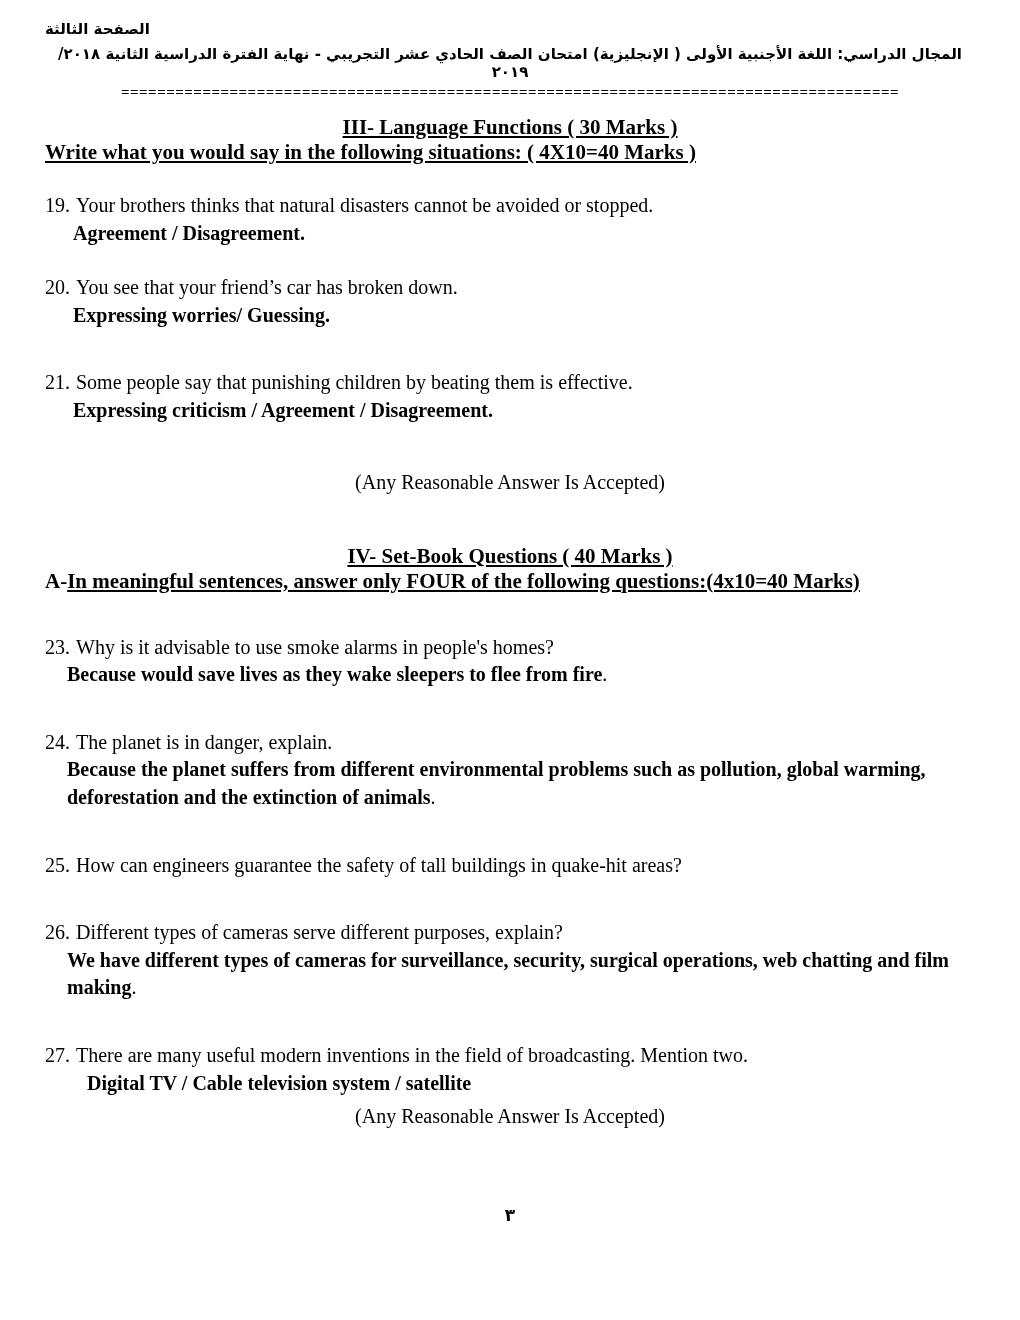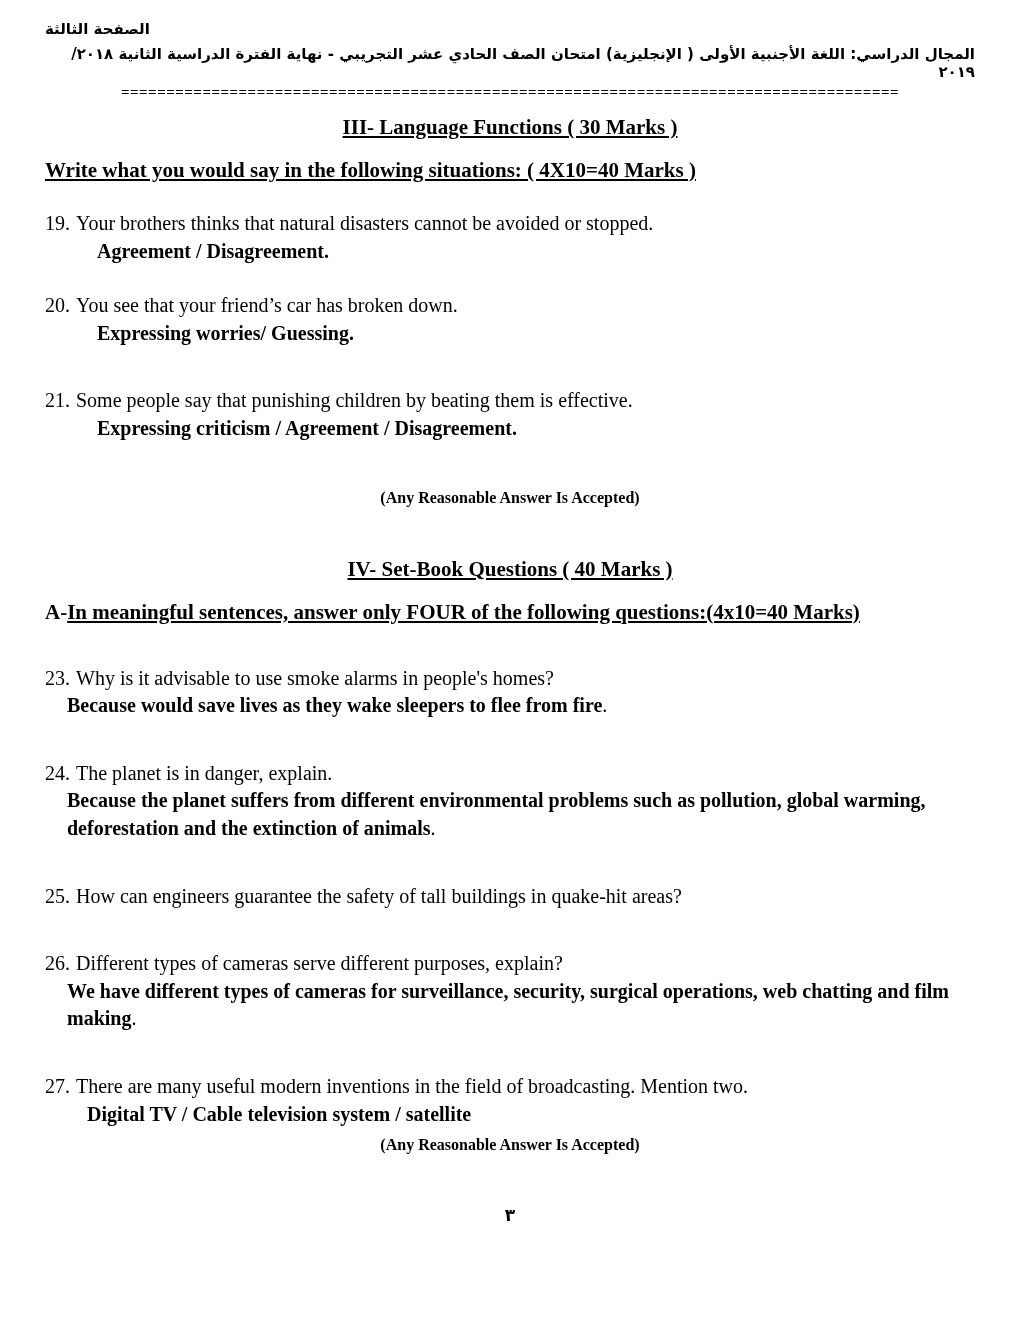--- a/index.html
+++ b/index.html
@@ -7,56 +7,56 @@
   body { width: 1020px; font-family: "Liberation Serif", serif; color: #000; }
   .page {
     position: relative;
     width: 1020px;
     min-height: 1320px;
     background: #fff;
     padding: 20px 45px 30px 45px;
   }
   .arabic { font-family: "DejaVu Sans", sans-serif; font-weight: bold; }
   .ar-title { text-align: left; font-size: 15px; }
-  .ar-subject { text-align: right; font-size: 15px; margin-top: 7px; direction: rtl; }
+  .ar-subject { text-align: center; font-size: 15px; margin-top: 7px; direction: rtl; }
   .divider {
     text-align: center;
     font-size: 15px;
     font-weight: bold;
     white-space: nowrap;
     overflow: hidden;
     margin-top: 3px;
     letter-spacing: 0.5px;
   }
   .section-title {
     text-align: center;
     font-size: 21px;
     font-weight: bold;
     text-decoration: underline;
     margin-top: 14px;
   }
   .instruction-line {
     font-size: 21px;
     font-weight: bold;
-    margin-top: 18px;
+    margin-top: 0;
   }
   .underlined { text-decoration: underline; }
   .question { margin-top: 27px; font-size: 20px; line-height: 1.38; }
   .question.wide-gap { margin-top: 40px; }
   .q-line { }
   .q-num { margin-right: 6px; text-align: center; }
   .q-num.bold { font-weight: bold; }
-  .q-answer { font-weight: bold; margin-left: 52px; }
+  .q-answer { font-weight: bold; margin-left: 28px; }
   .q-answer.hang { margin-left: 22px; }
   .q-answer.deep { margin-left: 42px; }
   .answer-suffix { font-weight: normal; }
   .note {
     text-align: center;
-    font-weight: bold;
-    font-size: 16px;
+    font-weight: normal;
+    font-size: 20px;
     margin-top: 46px;
   }
   .note.inline-note { margin-top: 6px; }
   .section4-title { margin-top: 50px; }
   .footer-page-number {
     position: absolute;
     left: 0;
     right: 0;
     bottom: 95px;
     text-align: center;

